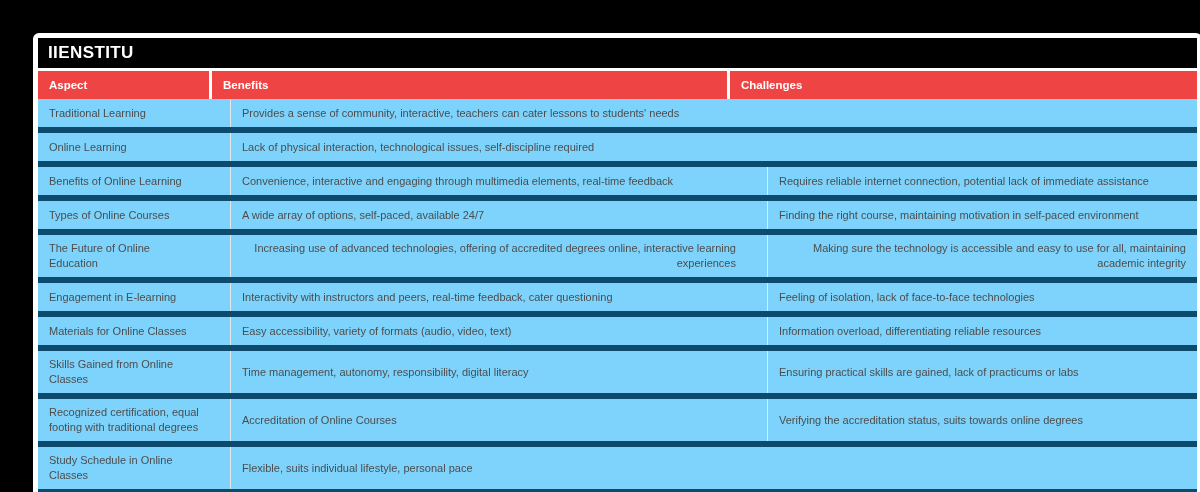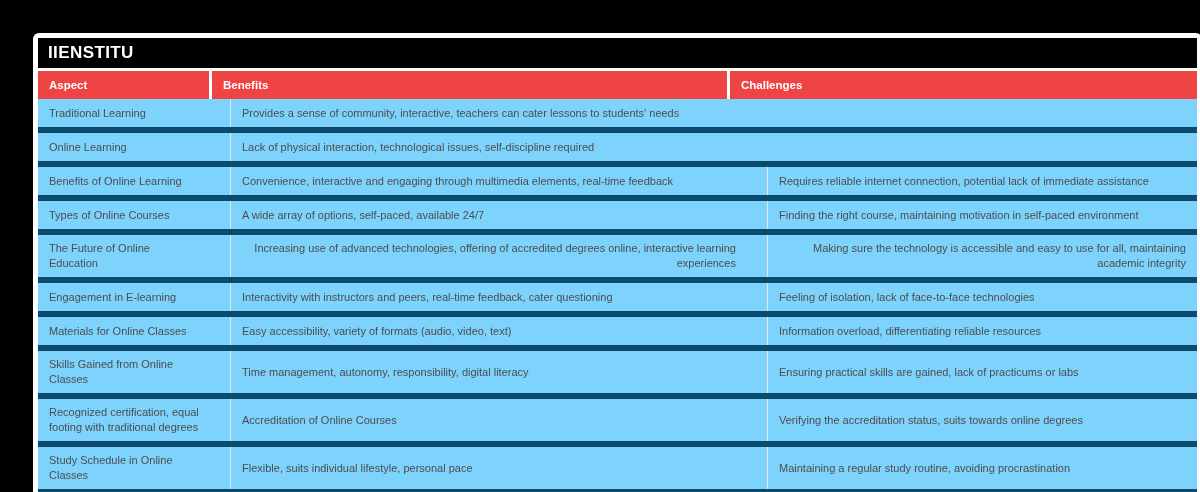--- a/index.html
+++ b/index.html
@@ -130,16 +130,15 @@
 
   <div class="body-row">
     <div class="cell">Recognized certification, equal footing with traditional degrees</div>
     <div class="cell">Accreditation of Online Courses</div>
     <div class="cell">Verifying the accreditation status, suits towards online degrees</div>
   </div>
 
   <div class="body-row">
     <div class="cell">Study Schedule in Online Classes</div>
     <div class="cell">Flexible, suits individual lifestyle, personal pace</div>
-    <div class="cell">Maintaining a regular study routine, avoiding procrastination</div>
   </div>
 </div>
 </div>
 
 </body></html>

